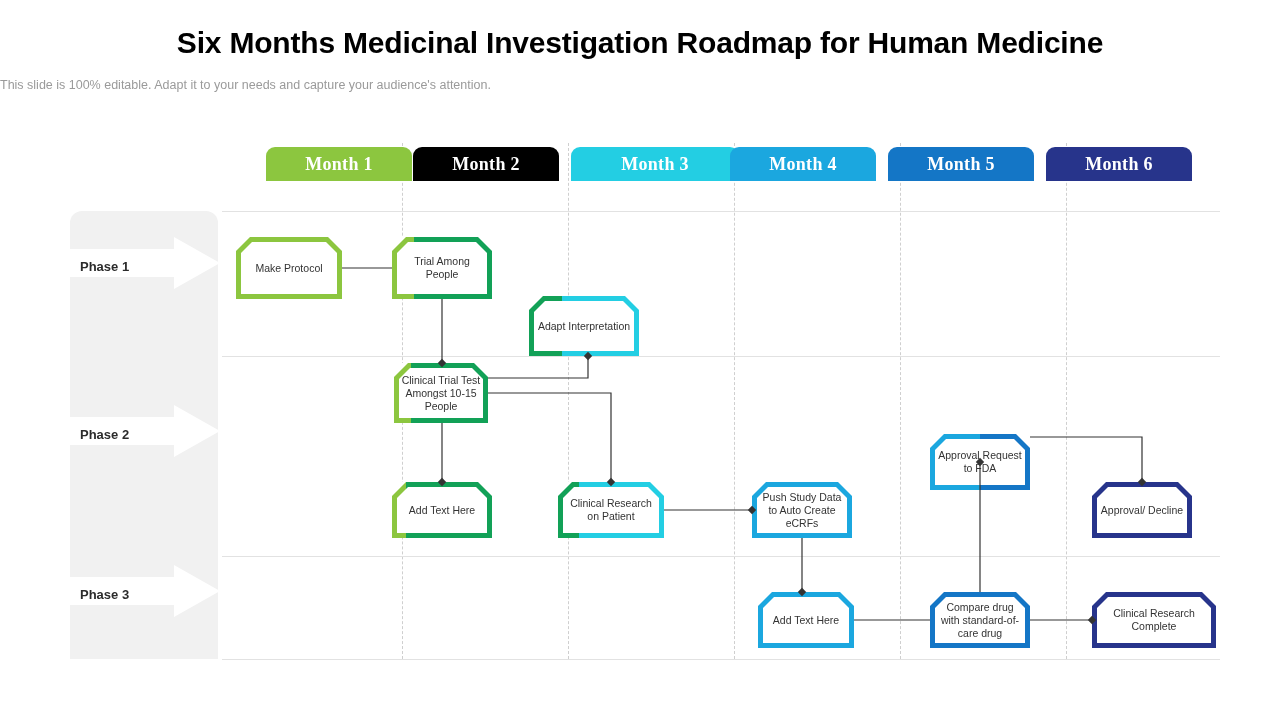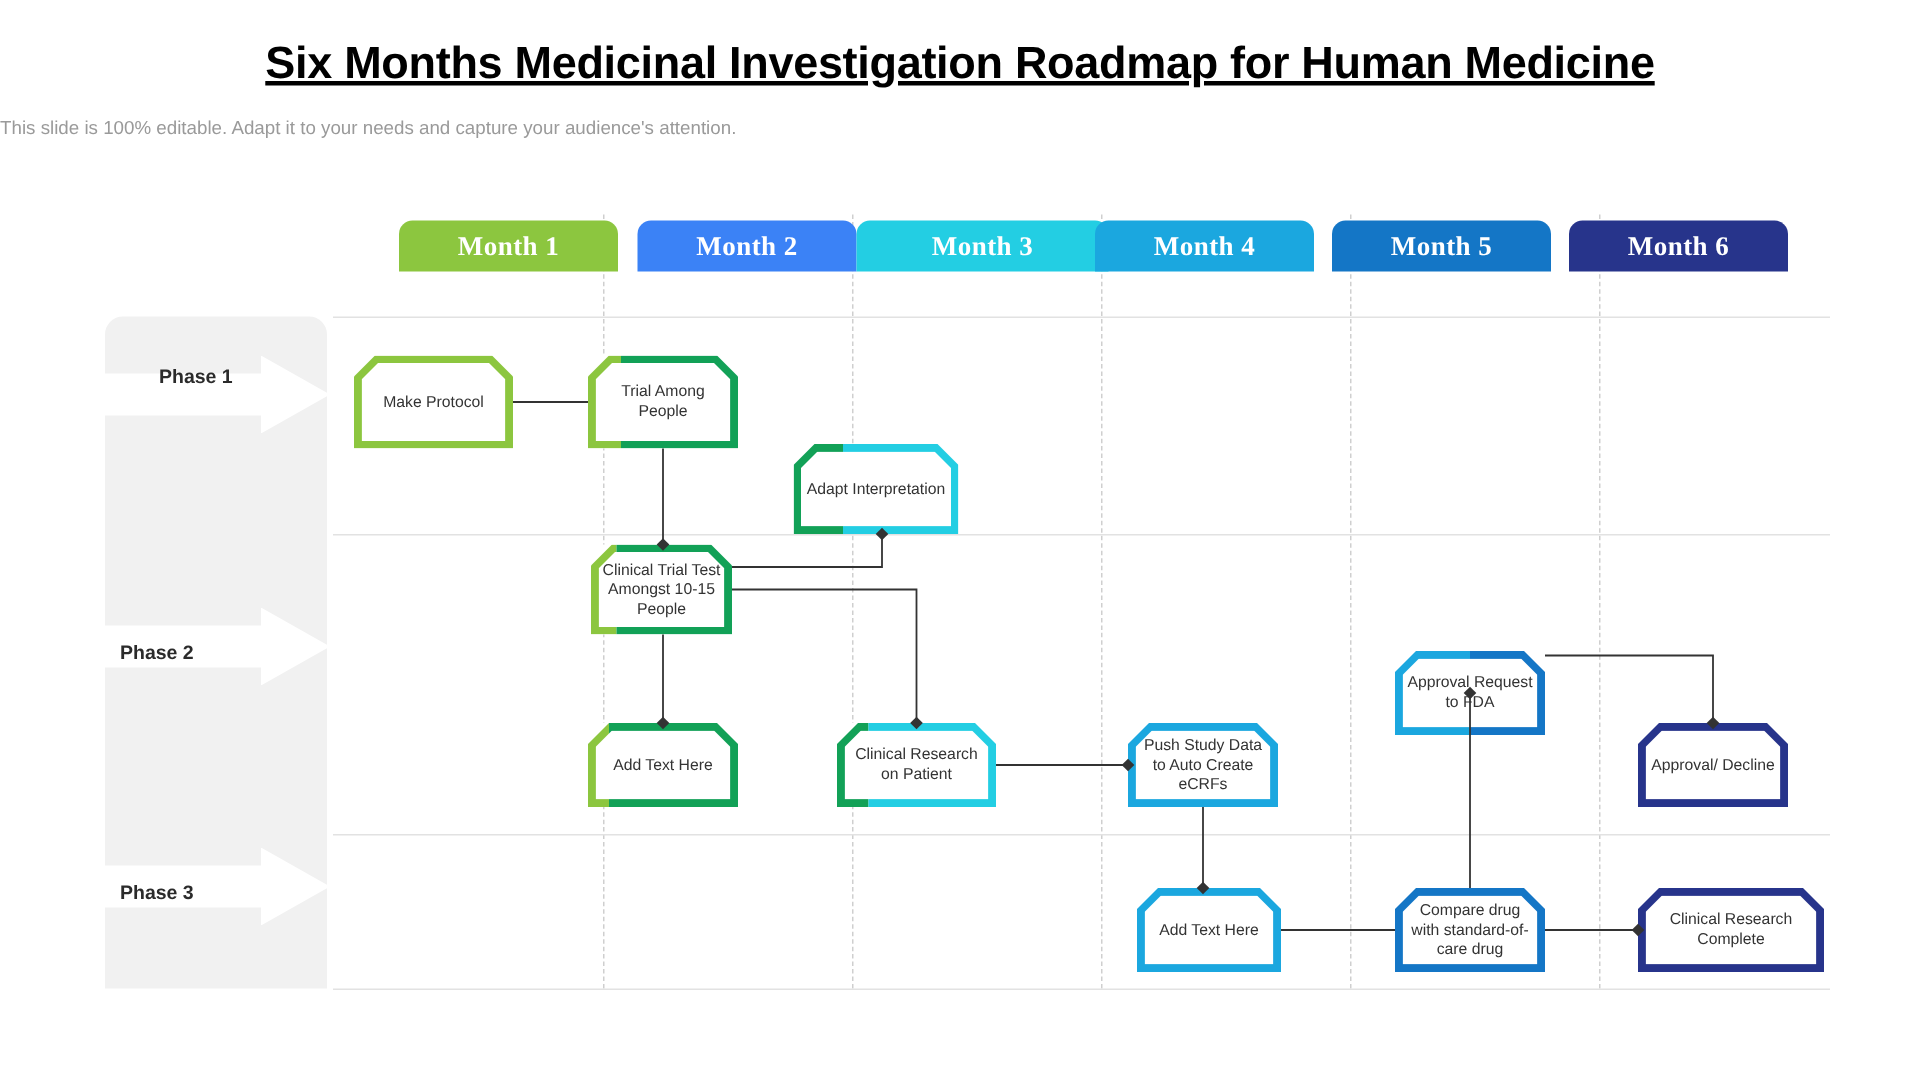--- a/index.html
+++ b/index.html
@@ -10,21 +10,20 @@
     overflow:hidden;
     position:relative;
   }
   
   #page-title{
     position:absolute;left:0;top:26px;width:1280px;
     text-align:center;
     font-size:30px;font-weight:bold;color:#000000;
     letter-spacing:-0.2px;
     font-family:"Liberation Sans", sans-serif;
-    text-decoration:underline;
   }
   #page-subtitle{
     position:absolute;left:0;top:78px;width:1280px;
     text-align:left;
     font-size:12.5px;color:#9a9a9a;font-weight:normal;
   }
 
   
   .month-bar{
     position:absolute;top:147px;height:34px;
@@ -109,41 +108,41 @@
     <div class="hline" style="top: 68px;"></div>
     <div class="hline" style="top: 213px;"></div>
     <div class="hline" style="top: 413px;"></div>
     <div class="hline" style="top: 516px;"></div>
   </div>
 
 <div id="month-bars">
     <div class="month-bar" style="left: 266px; width: 146px; background: rgb(140, 198, 63);">
       <span>Month 1</span>
     </div>
-    <div class="month-bar" style="left: 413px; width: 146px; background: #3b82f6; margin-left: 12px;">
+    <div class="month-bar" style="left: 413px; width: 146px; background: #000000;">
       <span>Month 2</span>
     </div>
     <div class="month-bar" style="left: 571px; width: 168px; background: rgb(35, 206, 227);">
       <span>Month 3</span>
     </div>
     <div class="month-bar" style="left: 730px; width: 146px; background: rgb(27, 167, 223);">
       <span>Month 4</span>
     </div>
     <div class="month-bar" style="left: 888px; width: 146px; background: rgb(20, 118, 198);">
       <span>Month 5</span>
     </div>
     <div class="month-bar" style="left: 1046px; width: 146px; background: rgb(39, 52, 139);">
       <span>Month 6</span>
     </div>
   </div>
 
 <div id="phase-panel"></div>
 <div id="phase-items">
     <div class="phase-arrow" style="top: 237px;"></div>
-    <div class="phase-label" style="top: 240px; margin-left: 26px;">
+    <div class="phase-label" style="top: 256px;">
       <span>Phase 1</span>
     </div>
     <div class="phase-arrow" style="top: 405px;"></div>
     <div class="phase-label" style="top: 424px;">
       <span>Phase 2</span>
     </div>
     <div class="phase-arrow" style="top: 565px;"></div>
     <div class="phase-label" style="top: 584px;">
       <span>Phase 3</span>
     </div>

